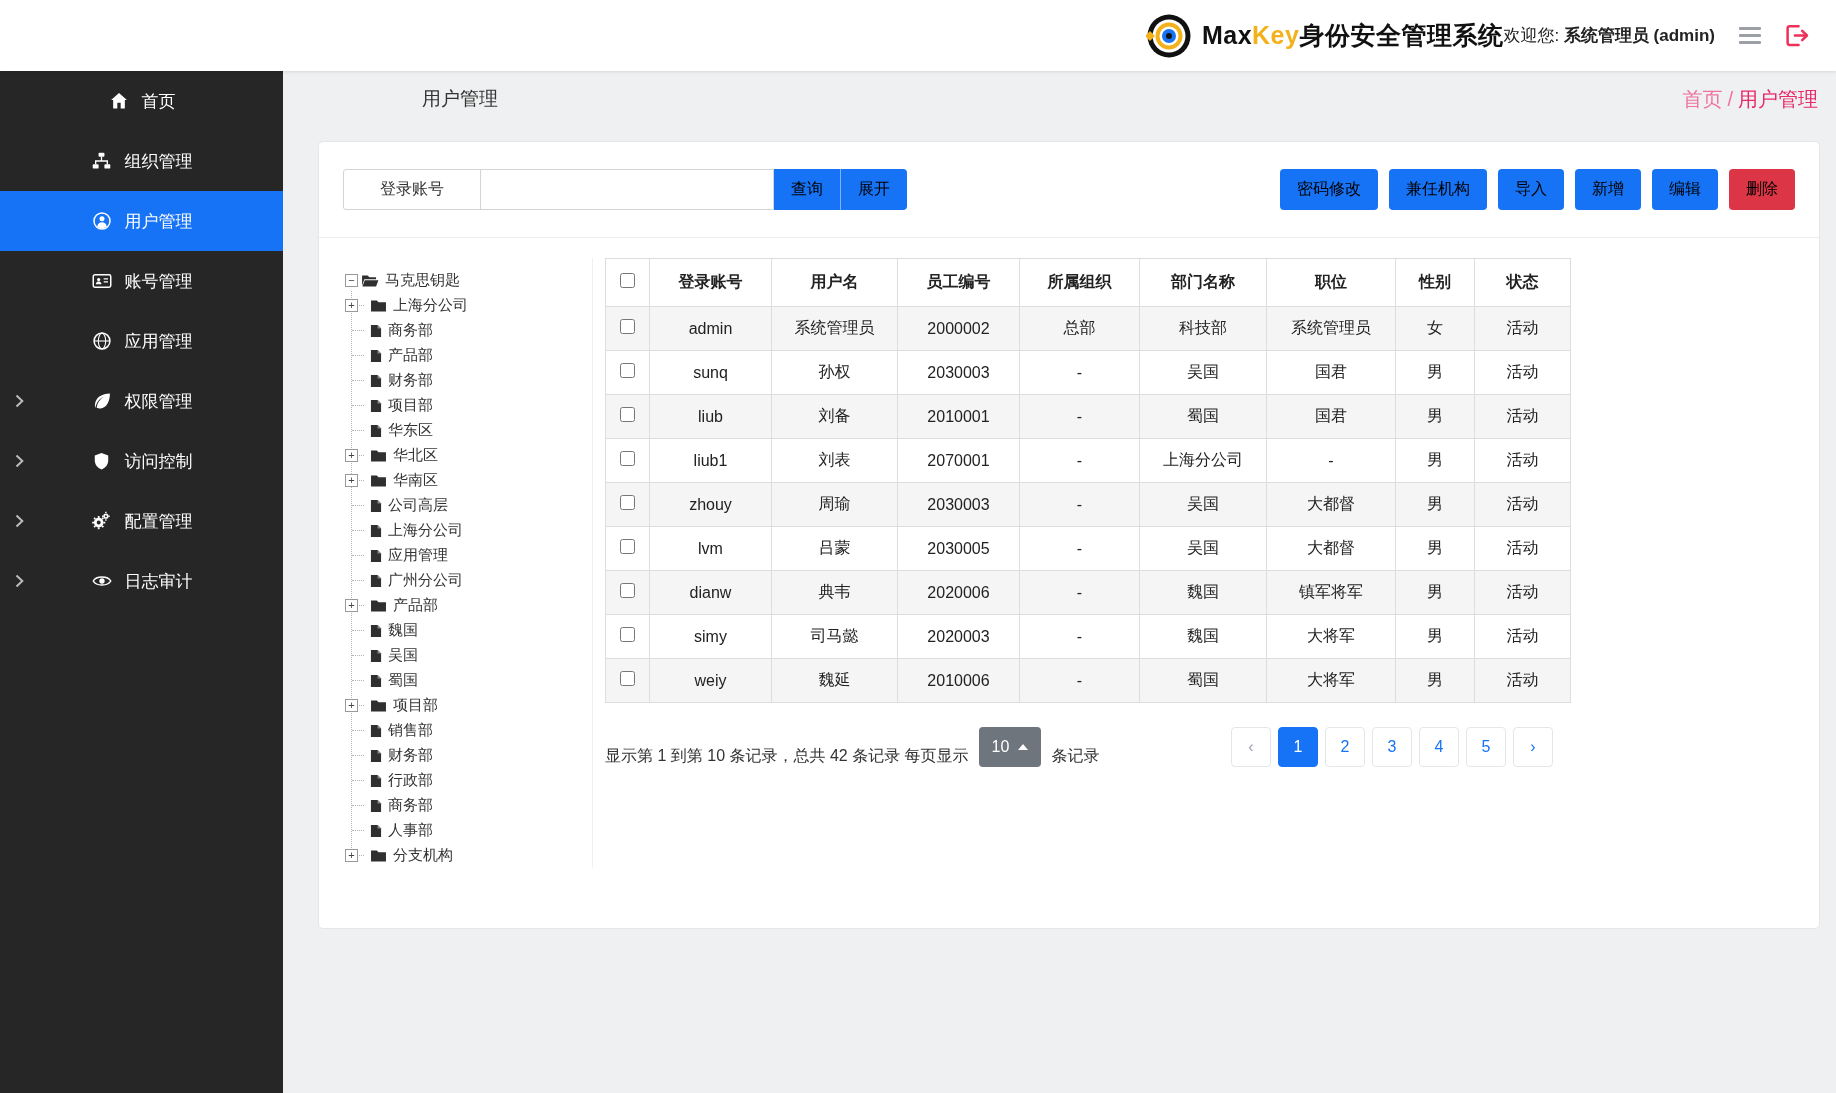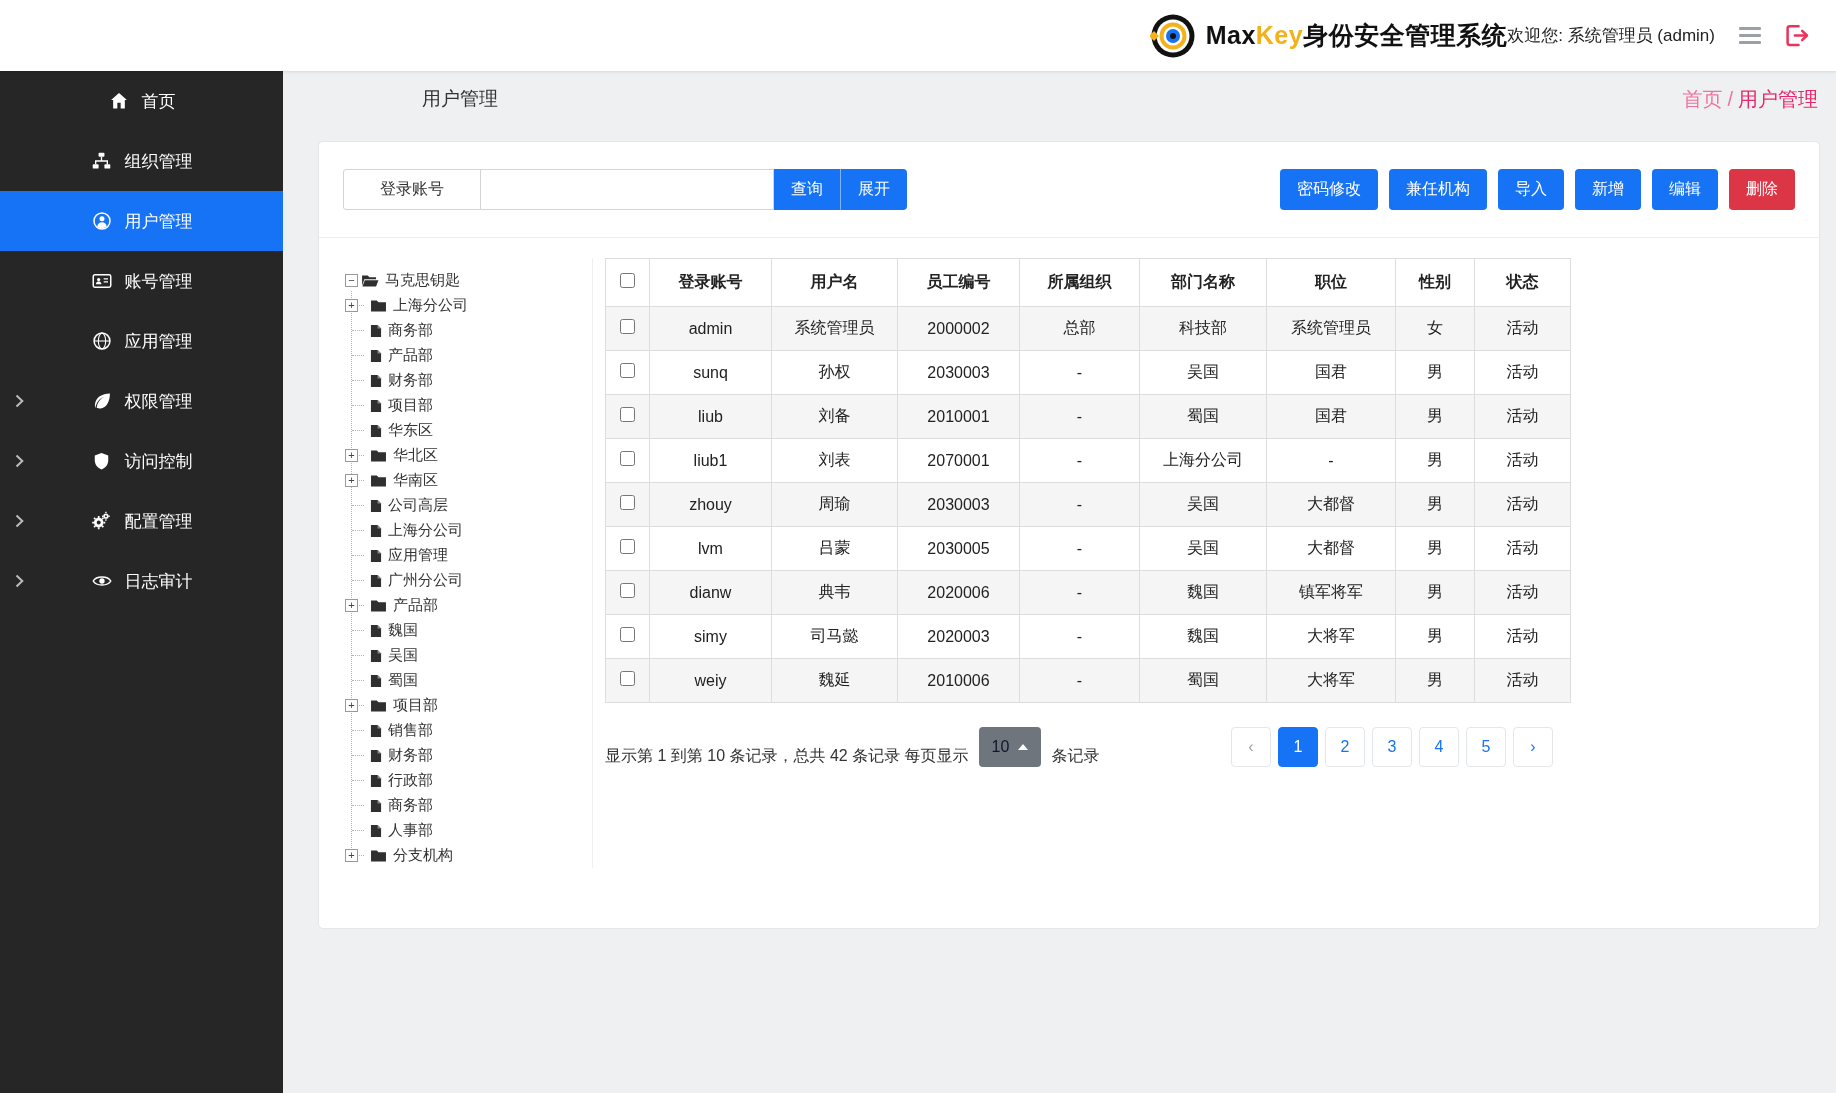--- a/index.html
+++ b/index.html
@@ -7,21 +7,21 @@
   body{font-family:"Liberation Sans","DejaVu Sans",sans-serif;background:#eef0f1;overflow:hidden;position:relative;color:#222}
 
   
   .header{position:absolute;top:0;left:0;width:1836px;height:71px;background:#fff;display:flex;align-items:center;justify-content:flex-end;padding:0 26px;box-shadow:0 1px 3px rgba(0,0,0,.10);z-index:9}
   .brand{display:flex;align-items:center;gap:10px}
   .logo{display:flex}
   .brand-title{font-size:25px;font-weight:700;color:#111;letter-spacing:.5px}
   .brand-key{color:#f3b11b}
   .header-right{display:flex;align-items:center;gap:24px}
   .welcome{font-size:17px;color:#222}
-  .welcome b{font-weight:400}
+  .welcome b{font-weight:700}
   .hamburger{display:flex;flex-direction:column;gap:4px;cursor:pointer;padding:4px 0}
   .hamburger span{width:22px;height:3px;background:#9aa0a6;border-radius:1px}
   .logout{cursor:pointer;display:flex}
 
   
   .sidebar{position:absolute;top:71px;left:0;width:283px;height:1022px;background:#262626}
   .side-item{position:relative;height:60px;display:flex;align-items:center;justify-content:center;gap:12px;color:#fff;font-size:17px;cursor:pointer}
   .side-item.active{background:#1673f5}
   .side-item .chev{position:absolute;left:15px;display:flex;opacity:.85}
   .s-icon{display:flex;width:22px;justify-content:center;color:#fff}
@@ -36,21 +36,21 @@
   .bc-sep{color:#f0739f;margin:0 5px}
   .bc-current{color:#e72a67}
 
   .card{background:#fff;margin:14px 16px 0 35px;border:1px solid #e6e6e6;border-radius:5px;min-height:753px;padding-bottom:60px}
 
   
   .toolbar{display:flex;align-items:center;padding:27px 24px;border-bottom:1px solid #ededed}
   .search-group{display:flex;height:41px;border:1px solid #d4d4d4;border-radius:3px 0 0 3px;overflow:hidden;background:#fff}
   .search-label{width:137px;display:flex;align-items:center;justify-content:center;font-size:16px;color:#333;border-right:1px solid #d4d4d4}
   .search-input{width:292px;border:none;outline:none;font-size:16px;padding:0 10px;font-family:inherit}
-  .btn{height:41px;border:none;border-radius:4px;color:#ffffff;font-size:16px;cursor:pointer;padding:0 17px;font-family:inherit;white-space:nowrap}
+  .btn{height:41px;border:none;border-radius:4px;color:#000000;font-size:16px;cursor:pointer;padding:0 17px;font-family:inherit;white-space:nowrap}
   .btn-primary{background:#1673f5}
   .btn-danger{background:#dc3545}
   .query-btn{border-radius:0}
   .expand-btn{border-radius:0 4px 4px 0;border-left:1px solid rgba(255,255,255,.45)}
   .actions{margin-left:auto;display:flex;gap:11px}
 
   
   .content-row{display:flex;padding:20px 24px 0 24px}
   .tree-panel{width:250px;padding:10px 6px 0 2px;border-right:1px solid #f0f0f0}
   .table-area{flex:1;padding-left:12px}
@@ -78,21 +78,21 @@
   .grid th:nth-child(4){width:122px}
   .grid th:nth-child(5){width:120px}
   .grid th:nth-child(6){width:127px}
   .grid th:nth-child(7){width:129px}
   .grid th:nth-child(8){width:79px}
   .grid th:nth-child(9){width:96px}
   .grid input[type=checkbox]{width:15px;height:15px;cursor:pointer}
 
   
   .pager-row{display:flex;align-items:flex-end;margin-top:24px;width:948px;font-size:16px;color:#333}
-  .page-size-btn{background:#6e757d;color:#0f172a;border:none;border-radius:4px;height:40px;padding:0 13px;margin:0 10px;display:inline-flex;align-items:center;gap:9px;font-size:16px;cursor:pointer;font-family:inherit}
+  .page-size-btn{background:#6e757d;color:#ffffff;border:none;border-radius:4px;height:40px;padding:0 13px;margin:0 10px;display:inline-flex;align-items:center;gap:9px;font-size:16px;cursor:pointer;font-family:inherit}
   .caret-up{width:0;height:0;border-left:5px solid transparent;border-right:5px solid transparent;border-bottom:6px solid #fff}
   .pages{margin-left:auto;display:flex;gap:7px}
   .page-btn{min-width:40px;height:40px;border:1px solid #e4e7ea;background:#fff;color:#1673f5;border-radius:4px;font-size:16px;display:flex;align-items:center;justify-content:center;cursor:pointer;font-family:inherit}
   .page-btn.active{background:#1673f5;color:#fff;border-color:#1673f5}
   .page-btn.prev{color:#9aa3ab}
 </style>
 </head>
 <body>
 
 <header class="header">

